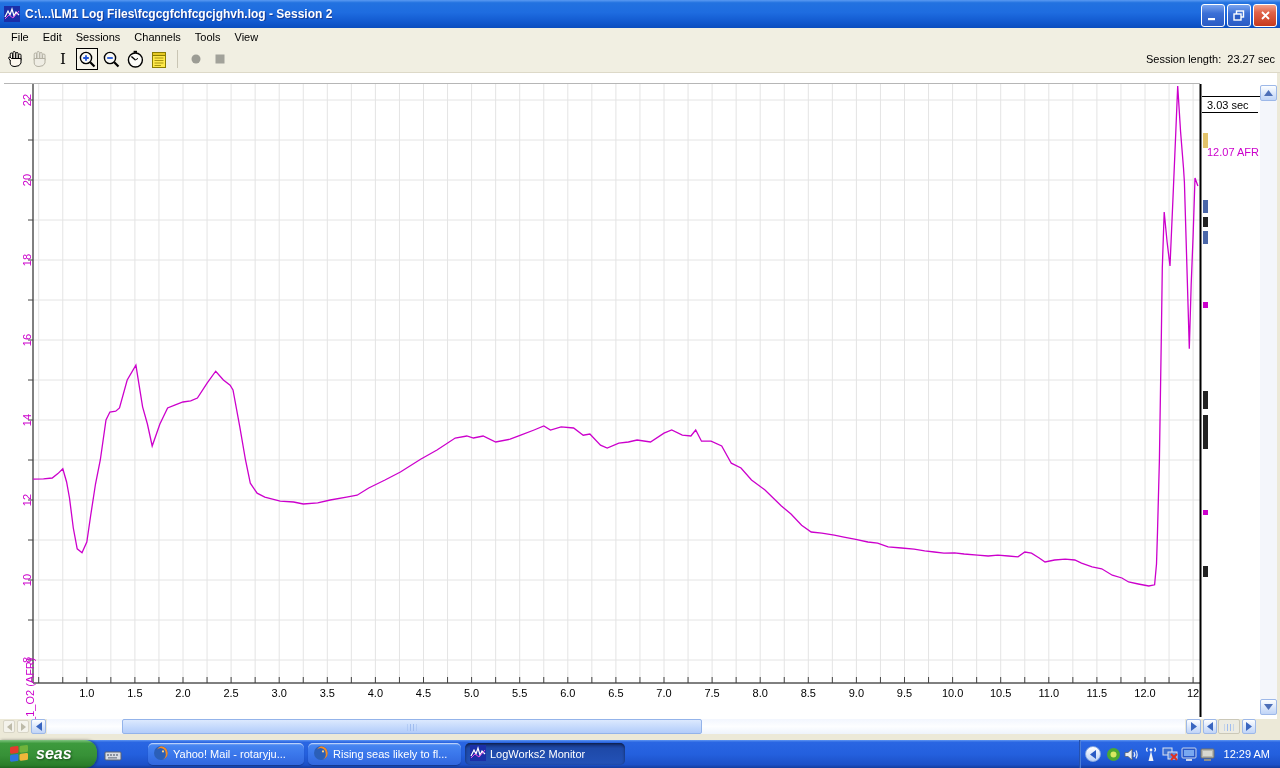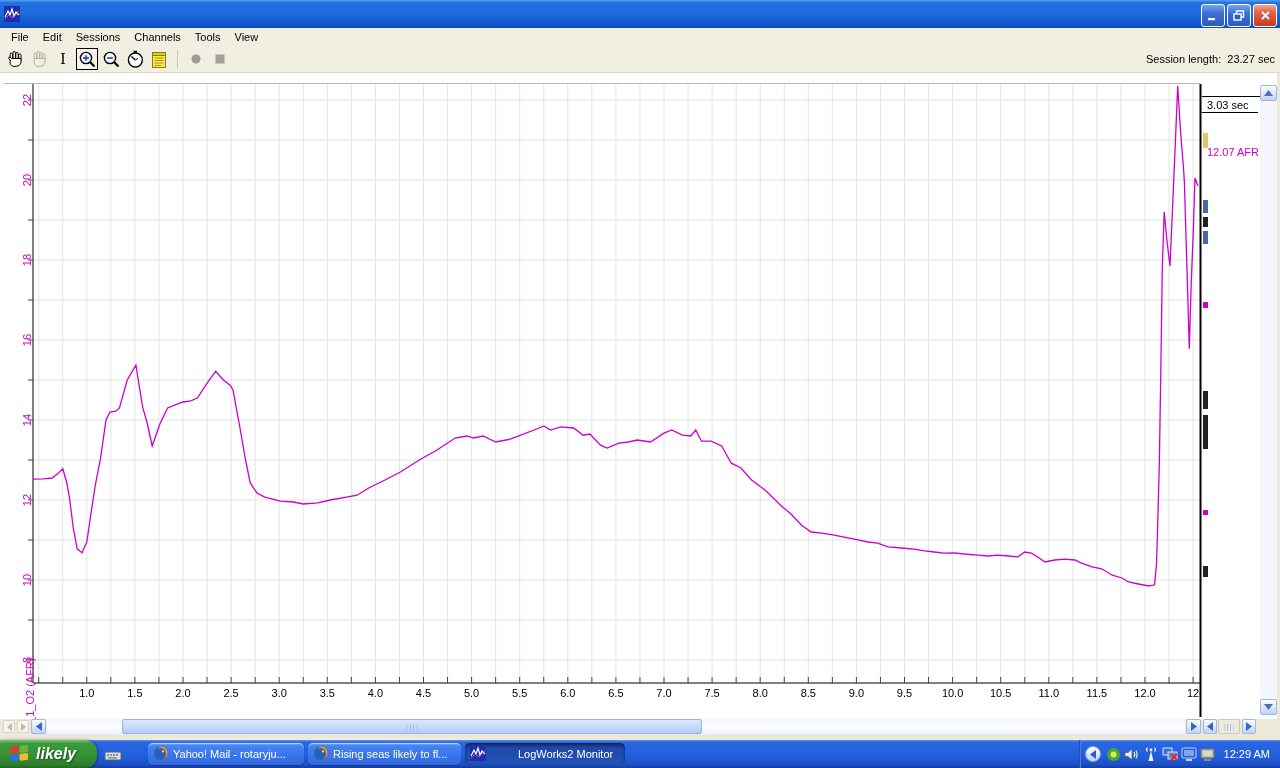--- a/index.html
+++ b/index.html
@@ -265,20 +265,21 @@
       <text x="34" y="737" text-anchor="start" font-size="11" fill="#CC00CC" transform="rotate(-90 34 737)" font-family="Liberation Sans, DejaVu Sans, sans-serif">LC_1_O2 (AFR)</text>
       <polyline points="32.9,479.2 43.5,478.8 52.2,478.0 57.9,473.6 62.8,468.8 66.6,482.0 69.5,498.0 73.3,528.0 77.2,548.8 82.0,552.8 86.8,542.0 90.6,516.0 95.5,484.0 100.3,460.0 106.0,420.0 109.9,412.0 115.7,411.2 119.5,408.0 127.2,380.0 135.9,365.2 142.6,406.8 147.4,424.0 152.2,446.0 159.9,424.0 167.6,408.0 175.3,404.8 183.0,402.0 190.7,400.8 197.4,398.0 207.1,383.2 215.7,371.2 223.4,380.0 230.1,385.2 233.0,390.0 239.8,426.8 245.5,460.0 250.3,483.2 257.1,493.2 264.8,497.2 280.2,501.2 293.6,502.0 303.3,504.0 317.7,502.8 330.2,500.0 346.5,497.2 357.1,495.2 368.7,488.0 385.0,480.0 400.4,472.0 420.6,459.2 437.0,450.0 455.2,438.0 466.8,436.0 473.5,438.0 483.1,436.0 495.7,442.0 510.1,439.2 520.7,435.2 534.1,430.0 543.8,426.0 550.5,430.0 561.1,426.8 573.6,428.0 583.2,435.2 589.9,434.0 600.5,445.2 607.2,448.0 618.8,443.2 628.4,442.0 637.1,440.0 650.5,442.0 664.0,433.2 671.7,430.0 682.3,435.2 690.9,436.0 695.7,430.0 701.5,441.2 711.1,441.2 721.7,446.0 731.3,463.2 741.0,468.0 751.5,480.0 765.0,490.0 781.4,506.0 791.0,514.0 801.6,525.2 811.2,532.0 821.8,533.2 834.3,535.2 843.9,537.2 854.5,539.2 867.9,542.0 877.6,543.2 888.1,546.8 901.6,548.0 914.1,549.2 924.7,550.8 934.3,552.0 943.9,553.2 954.5,552.8 964.1,554.0 977.6,555.2 988.2,556.0 997.8,555.2 1008.4,556.0 1018.0,556.8 1024.8,552.0 1031.5,553.2 1039.2,558.0 1045.0,562.0 1054.6,560.0 1065.2,559.2 1074.8,560.0 1081.5,563.2 1092.1,566.8 1101.7,568.8 1112.3,575.2 1121.9,578.0 1128.6,582.0 1138.3,584.0 1148.8,586.0 1154.6,584.8 1156.5,564.0 1157.5,532.0 1159.4,460.0 1160.4,396.0 1161.4,332.0 1162.3,268.0 1164.2,212.0 1167.1,242.0 1170.0,266.0 1172.9,200.0 1175.8,132.0 1177.7,86.0 1180.6,132.0 1183.5,168.0 1184.4,182.0 1187.3,280.0 1189.3,348.8 1191.2,284.0 1193.1,236.0 1195.0,178.0 1197.9,186.0" fill="none" stroke="#CC00CC" stroke-width="1.3" clip-path="url(#plotclip)"></polyline>
     </svg>
 
   <div id="titlebar">
     <svg class="title-icon" viewBox="0 0 16 16">
       <rect x="0" y="0" width="16" height="16" fill="#1A2FA8"></rect>
       <polyline points="1,11 4,5 6,9 8,3 10,10 12,6 15,9" fill="none" stroke="#fff" stroke-width="1.2"></polyline>
       <polyline points="1,13 5,9 9,12 15,5" fill="none" stroke="#E04AE0" stroke-width="1"></polyline>
     </svg>
+    <span class="title-text">C:\...\LM1 Log Files\fcgcgfchfcgcjghvh.log - Session 2</span>
     <div class="win-btns">
       <div class="win-btn">
         <svg width="12" height="10" viewBox="0 0 12 10">
             <rect x="1" y="7" width="7" height="2.2" fill="#fff"></rect>
           </svg>
       </div>
       <div class="win-btn">
         <svg width="12" height="11" viewBox="0 0 12 11">
           <rect x="3.5" y="1" width="7" height="6" fill="none" stroke="#fff" stroke-width="1.4"></rect>
           <rect x="1" y="4" width="7" height="6" fill="#2A5BC4" stroke="#fff" stroke-width="1.4"></rect>
@@ -453,21 +454,21 @@
   <div id="taskbar">
     <div id="start-btn">
       <svg width="22" height="22" viewBox="0 0 22 22" style="margin-left:8px;">
         <g transform="skewY(-6)">
           <rect x="2" y="4" width="8.5" height="7" rx="1.5" fill="#E23A2E"></rect>
           <rect x="11.5" y="4" width="8.5" height="7" rx="1.5" fill="#71B33C"></rect>
           <rect x="2" y="12" width="8.5" height="7" rx="1.5" fill="#2D74DF"></rect>
           <rect x="11.5" y="12" width="8.5" height="7" rx="1.5" fill="#F0B73A"></rect>
         </g>
       </svg>
-      <span id="start-label">likely</span>
+      <span id="start-label">seas</span>
     </div>
     <div id="quick-launch">
       <svg width="18" height="14" viewBox="0 0 18 14">
         <rect x="1" y="4" width="16" height="8" rx="1" fill="#D8DCE4" stroke="#5A6270"></rect>
         <g fill="#8A92A0">
           <rect x="3" y="6" width="2" height="2"></rect>
             <rect x="6" y="6" width="2" height="2"></rect>
           <rect x="9" y="6" width="2" height="2"></rect>
             <rect x="12" y="6" width="2" height="2"></rect>
           <rect x="4" y="9" width="9" height="1.6"></rect>
@@ -484,21 +485,21 @@
           <span class="tb-label">Yahoo! Mail - rotaryju...</span>
         </div>
         <div class="task-btn" style="left: 308px; width: 153px;">
           <span class="tb-icon"><svg width="16" height="16" viewBox="0 0 16 16">
               <circle cx="8" cy="8" r="7" fill="#2B5FB8"></circle>
               <path d="M8 1.2 A6.8 6.8 0 0 1 14.8 8 A6.8 6.8 0 0 1 8 14.8 A5 5 0 0 0 12.6 8 A5 5 0 0 0 4 4.6 A6.8 6.8 0 0 1 8 1.2 Z" fill="#F08C28"></path>
               <circle cx="10" cy="6.4" r="1.1" fill="#FBD38A"></circle>
             </svg></span>
           <span class="tb-label">Rising seas likely to fl...</span>
         </div>
-        <div class="task-btn active" style="left: 465px; width: 160px; gap: 28px;">
+        <div class="task-btn active" style="left: 465px; width: 160px;">
           <span class="tb-icon"><svg width="16" height="16" viewBox="0 0 16 16">
               <rect width="16" height="16" fill="#1A2FA8"></rect>
               <polyline points="1,11 4,5 6,9 8,3 10,10 12,6 15,9" fill="none" stroke="#fff" stroke-width="1.2"></polyline>
               <polyline points="1,13 5,9 9,12 15,5" fill="none" stroke="#E04AE0" stroke-width="1"></polyline>
             </svg></span>
           <span class="tb-label">LogWorks2 Monitor</span>
         </div>
       </div>
     <div id="tray">
       <div id="tray-divider"></div>

